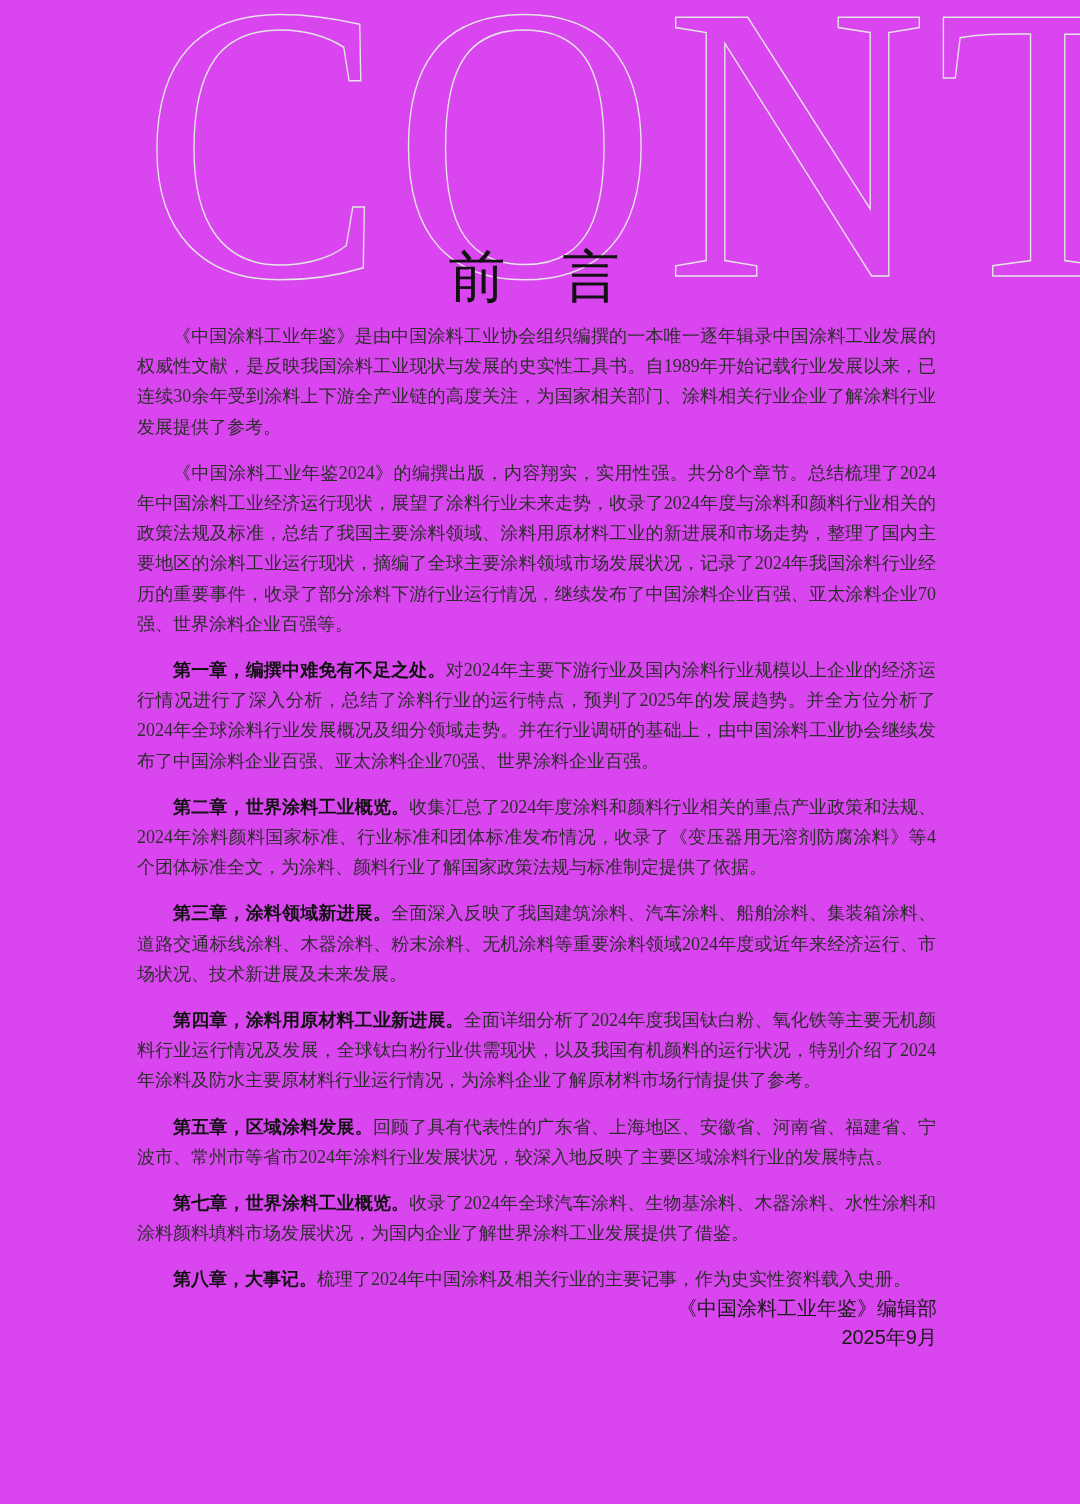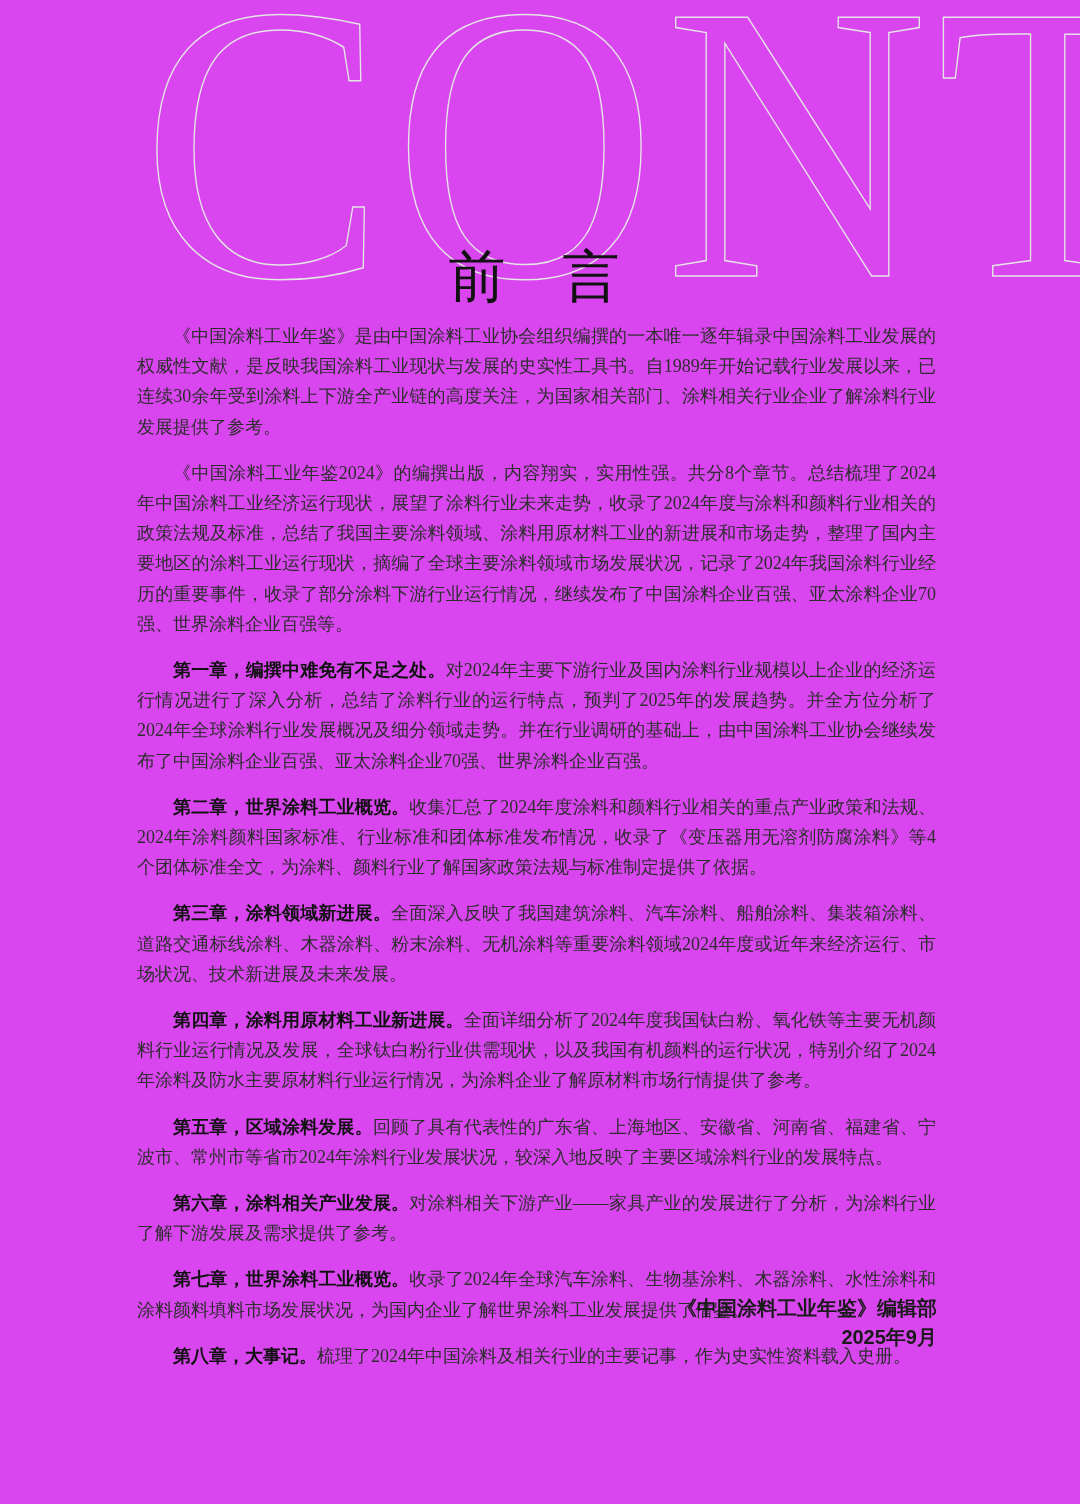--- a/index.html
+++ b/index.html
@@ -54,21 +54,21 @@
     font-family:"Liberation Sans","DejaVu Sans",sans-serif;
     font-weight:700;
     color:#111111;
   }
   .signature{
     position:absolute;
     top:1294px;left:121px;
     width:816px;
     text-align:right;
     font-family:"Liberation Sans","DejaVu Sans",sans-serif;
-    font-weight:700;
+    font-weight:400;
     font-size:20px;
     line-height:29px;
     color:#1a1a1a;
   }
 </style>
 </head>
 <body>
 
 <div class="page">
 
@@ -77,21 +77,20 @@
   <h1 class="title">前　言</h1>
 
   <div class="body">
       <p class="para">《中国涂料工业年鉴》是由中国涂料工业协会组织编撰的一本唯一逐年辑录中国涂料工业发展的权威性文献，是反映我国涂料工业现状与发展的史实性工具书。自1989年开始记载行业发展以来，已连续30余年受到涂料上下游全产业链的高度关注，为国家相关部门、涂料相关行业企业了解涂料行业发展提供了参考。</p>
       <p class="para">《中国涂料工业年鉴2024》的编撰出版，内容翔实，实用性强。共分8个章节。总结梳理了2024年中国涂料工业经济运行现状，展望了涂料行业未来走势，收录了2024年度与涂料和颜料行业相关的政策法规及标准，总结了我国主要涂料领域、涂料用原材料工业的新进展和市场走势，整理了国内主要地区的涂料工业运行现状，摘编了全球主要涂料领域市场发展状况，记录了2024年我国涂料行业经历的重要事件，收录了部分涂料下游行业运行情况，继续发布了中国涂料企业百强、亚太涂料企业70强、世界涂料企业百强等。</p>
       <p class="para"><strong class="lead">第一章，编撰中难免有不足之处。</strong>对2024年主要下游行业及国内涂料行业规模以上企业的经济运行情况进行了深入分析，总结了涂料行业的运行特点，预判了2025年的发展趋势。并全方位分析了2024年全球涂料行业发展概况及细分领域走势。并在行业调研的基础上，由中国涂料工业协会继续发布了中国涂料企业百强、亚太涂料企业70强、世界涂料企业百强。</p>
       <p class="para"><strong class="lead">第二章，世界涂料工业概览。</strong>收集汇总了2024年度涂料和颜料行业相关的重点产业政策和法规、2024年涂料颜料国家标准、行业标准和团体标准发布情况，收录了《变压器用无溶剂防腐涂料》等4个团体标准全文，为涂料、颜料行业了解国家政策法规与标准制定提供了依据。</p>
       <p class="para"><strong class="lead">第三章，涂料领域新进展。</strong>全面深入反映了我国建筑涂料、汽车涂料、船舶涂料、集装箱涂料、道路交通标线涂料、木器涂料、粉末涂料、无机涂料等重要涂料领域2024年度或近年来经济运行、市场状况、技术新进展及未来发展。</p>
       <p class="para"><strong class="lead">第四章，涂料用原材料工业新进展。</strong>全面详细分析了2024年度我国钛白粉、氧化铁等主要无机颜料行业运行情况及发展，全球钛白粉行业供需现状，以及我国有机颜料的运行状况，特别介绍了2024年涂料及防水主要原材料行业运行情况，为涂料企业了解原材料市场行情提供了参考。</p>
       <p class="para"><strong class="lead">第五章，区域涂料发展。</strong>回顾了具有代表性的广东省、上海地区、安徽省、河南省、福建省、宁波市、常州市等省市2024年涂料行业发展状况，较深入地反映了主要区域涂料行业的发展特点。</p>
-      <p class="para"><strong class="lead">第六章，涂料相关产业发展。</strong>对涂料相关下游产业——家具产业的发展进行了分析，为涂料行业了解下游发展及需求提供了参考。</p>
       <p class="para"><strong class="lead">第七章，世界涂料工业概览。</strong>收录了2024年全球汽车涂料、生物基涂料、木器涂料、水性涂料和涂料颜料填料市场发展状况，为国内企业了解世界涂料工业发展提供了借鉴。</p>
       <p class="para"><strong class="lead">第八章，大事记。</strong>梳理了2024年中国涂料及相关行业的主要记事，作为史实性资料载入史册。</p>
     </div>
 
   <div class="signature">
     <div>《中国涂料工业年鉴》编辑部</div>
     <div>2025年9月</div>
   </div>
 
 </div>

